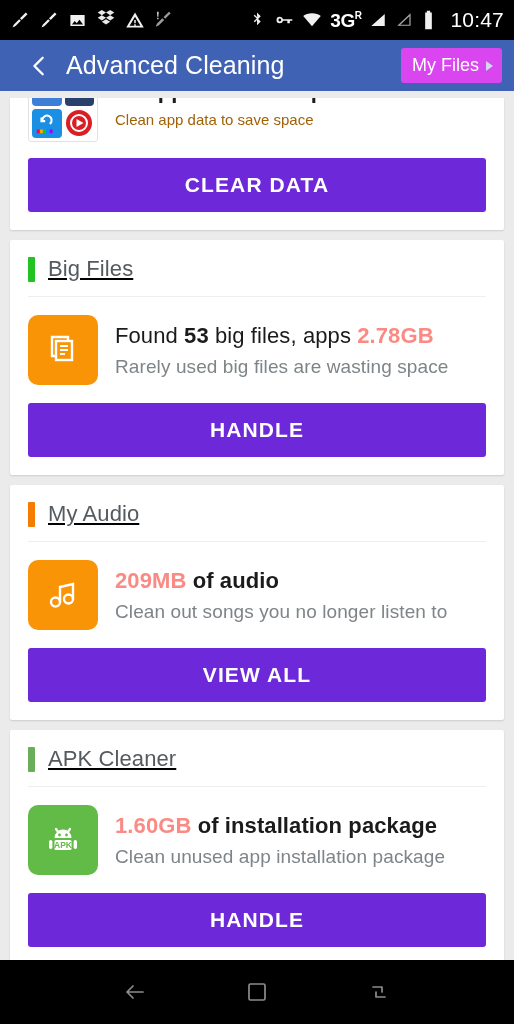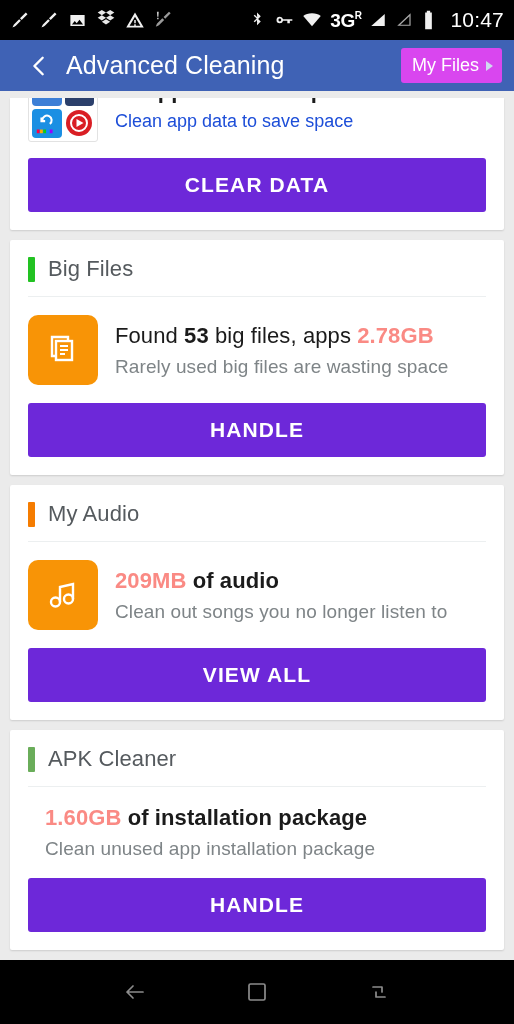--- a/index.html
+++ b/index.html
@@ -59,21 +59,21 @@
     background:#ebebeb; overflow:hidden;
   }
   .card {
     background:#fff; margin:0 10px 10px 10px; border-radius:2px;
     box-shadow:0 1px 2px rgba(0,0,0,.13);
   }
   .card.first { margin-top:0; border-radius:0 0 2px 2px; }
 
   
   .card-head {
-    display:flex; align-items:center; padding:16px 18px 14px 18px;
+    display:flex; align-items:center; padding:16px 18px 14px 18px;text-decoration:underline;
   }
   .accent { width:7px; height:25px; border-radius:1px; flex:none; }
   .card-title {
     margin-left:13px; font-size:22px; color:#555a5e; letter-spacing:.1px;
   }
   .divider { height:1px; background:#eceff0; margin:0 18px; }
 
   
   .card-body { display:flex; align-items:center; padding:18px 18px 14px 18px; }
   .tile {
@@ -104,21 +104,21 @@
   .clip-row { display:flex; align-items:flex-start; padding:0 18px; height:56px; overflow:hidden; }
   .clip-icons {
     width:70px; height:70px; flex:none; background:#fff;
     border:1px solid #e2e2e2; border-radius:3px;
     display:grid; grid-template-columns:1fr 1fr; grid-template-rows:1fr 1fr;
     gap:3px; padding:3px; margin-top:-26px;
   }
   .mini { border-radius:4px; display:flex; align-items:center; justify-content:center; overflow:hidden; }
   .clip-text { margin-left:17px; margin-top:-20px; }
   .clip-l1 { font-size:22px; font-weight:bold; color:#1b1b1b; white-space:nowrap; }
-  .clip-l2 { font-size:18px; color:#1d4ed8; margin-top:7px; white-space:nowrap; }
+  .clip-l2 { font-size:15px; color:#a16207; margin-top:7px; white-space:nowrap; }
 
   
   .navbar {
     position:absolute; left:0; right:0; bottom:0; height:64px;
     background:#000; display:flex; align-items:center; justify-content:center;
     gap:78px;
   }
   .nav-btn { width:44px; height:44px; display:flex; align-items:center; justify-content:center; cursor:pointer; }
 </style>
 </head>
@@ -285,20 +285,34 @@
     </div>
   </div>
 
   <div class="card">
     <div class="card-head">
       <span class="accent" style="background:#6aad5a;"></span>
       <span class="card-title">APK Cleaner</span>
     </div>
     <div class="divider"></div>
     <div class="card-body">
+      <div class="tile" style="background:#62bb46;">
+        <svg width="42" height="42" viewBox="0 0 42 42">
+          <g stroke="#ffffff" stroke-width="2.2" stroke-linecap="round" fill="none">
+            <path d="M14 10l2.5 3.5M28 10l-2.5 3.5"></path>
+          </g>
+          <path d="M12.5 19a8.5 8.5 0 0117 0z" fill="#ffffff"></path>
+          <circle cx="17.5" cy="16" r="1.4" fill="#62bb46"></circle>
+          <circle cx="24.5" cy="16" r="1.4" fill="#62bb46"></circle>
+          <rect x="7" y="21" width="3.4" height="9" rx="1.7" fill="#ffffff"></rect>
+          <rect x="31.6" y="21" width="3.4" height="9" rx="1.7" fill="#ffffff"></rect>
+          <rect x="12.5" y="21" width="17" height="10" rx="1.5" fill="#ffffff"></rect>
+          <text x="21" y="29" text-anchor="middle" font-family="Liberation Sans, sans-serif" font-size="8.5" font-weight="bold" fill="#62bb46">APK</text>
+        </svg>
+      </div>
       <div class="body-text">
         <div class="line1">
           <span class="hl">1.60GB</span><b> of installation package</b>
         </div>
         <div class="line2">Clean unused app installation package</div>
       </div>
     </div>
     <div class="action-wrap">
       <button class="action">HANDLE</button>
     </div>

